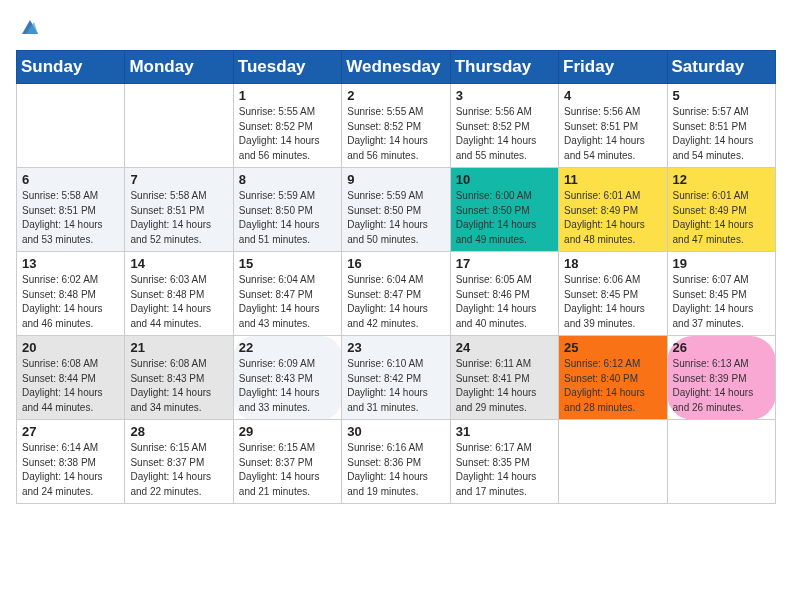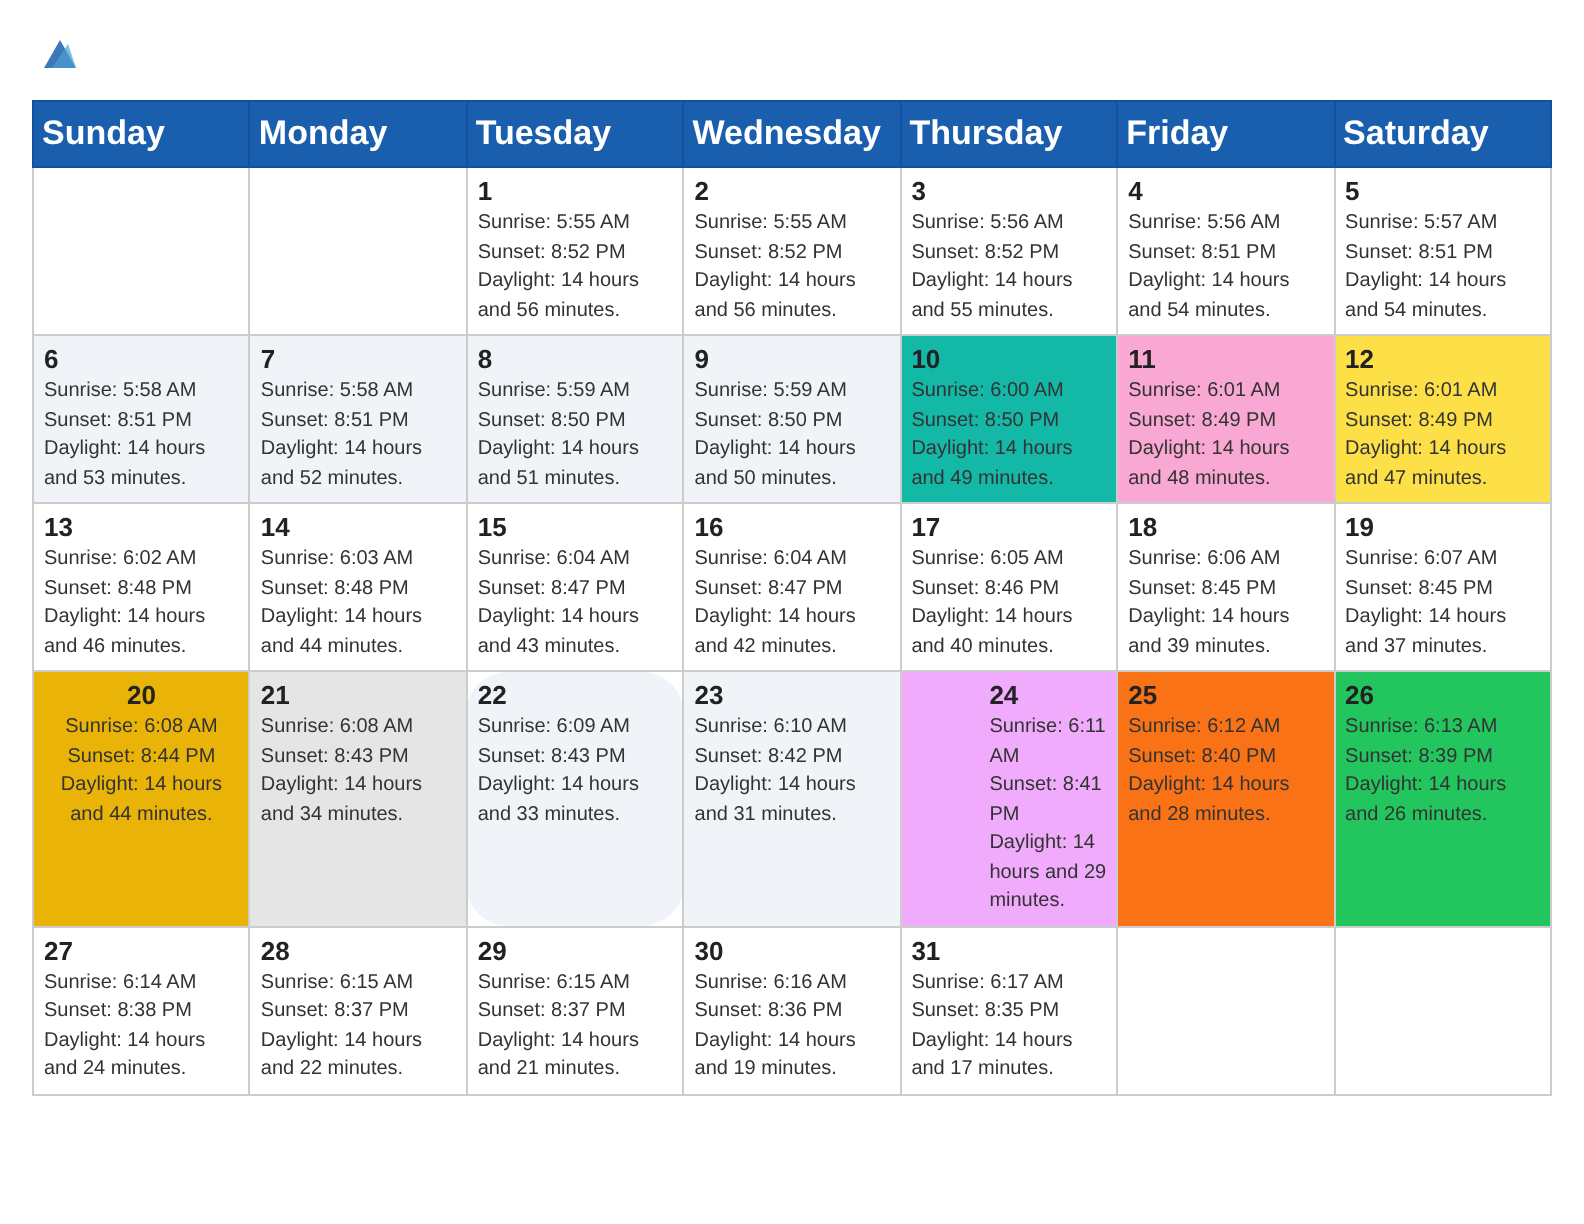--- a/index.html
+++ b/index.html
@@ -208,21 +208,21 @@
           </div>
         </td>
         <td style="background: #14b8a6;">
           <span class="day-number">10</span>
           <div class="day-info">
             <span>Sunrise: 6:00 AM</span><br>
             <span>Sunset: 8:50 PM</span><br>
             <span>Daylight: 14 hours and 49 minutes.</span>
           </div>
         </td>
-        <td style="background: #f9a8d4;">
+        <td style="background: #fde047;">
           <span class="day-number">11</span>
           <div class="day-info">
             <span>Sunrise: 6:01 AM</span><br>
             <span>Sunset: 8:49 PM</span><br>
             <span>Daylight: 14 hours and 48 minutes.</span>
           </div>
         </td>
         <td style="background: #fde047; margin-top: 44px;">
           <span class="day-number">12</span>
           <div class="day-info">
@@ -284,21 +284,21 @@
         <td>
           <span class="day-number">19</span>
           <div class="day-info">
             <span>Sunrise: 6:07 AM</span><br>
             <span>Sunset: 8:45 PM</span><br>
             <span>Daylight: 14 hours and 37 minutes.</span>
           </div>
         </td>
       </tr>
       <tr>
-        <td style="background: #eab308; text-align: center;">
+        <td style="background: #e5e5e5;">
           <span class="day-number">20</span>
           <div class="day-info">
             <span>Sunrise: 6:08 AM</span><br>
             <span>Sunset: 8:44 PM</span><br>
             <span>Daylight: 14 hours and 44 minutes.</span>
           </div>
         </td>
         <td style="background: #e5e5e5;">
           <span class="day-number">21</span>
           <div class="day-info">
@@ -316,37 +316,37 @@
           </div>
         </td>
         <td style="background: rgb(240, 244, 248);">
           <span class="day-number">23</span>
           <div class="day-info">
             <span>Sunrise: 6:10 AM</span><br>
             <span>Sunset: 8:42 PM</span><br>
             <span>Daylight: 14 hours and 31 minutes.</span>
           </div>
         </td>
-        <td style="background: #f0abfc; padding-left: 44px;">
+        <td style="background: #e5e5e5;">
           <span class="day-number">24</span>
           <div class="day-info">
             <span>Sunrise: 6:11 AM</span><br>
             <span>Sunset: 8:41 PM</span><br>
             <span>Daylight: 14 hours and 29 minutes.</span>
           </div>
         </td>
         <td style="background: #f97316;">
           <span class="day-number">25</span>
           <div class="day-info">
             <span>Sunrise: 6:12 AM</span><br>
             <span>Sunset: 8:40 PM</span><br>
             <span>Daylight: 14 hours and 28 minutes.</span>
           </div>
         </td>
-        <td style="background: #22c55e;">
+        <td style="background: #f9a8d4; border-radius: 26px;">
           <span class="day-number">26</span>
           <div class="day-info">
             <span>Sunrise: 6:13 AM</span><br>
             <span>Sunset: 8:39 PM</span><br>
             <span>Daylight: 14 hours and 26 minutes.</span>
           </div>
         </td>
       </tr>
       <tr>
         <td>

